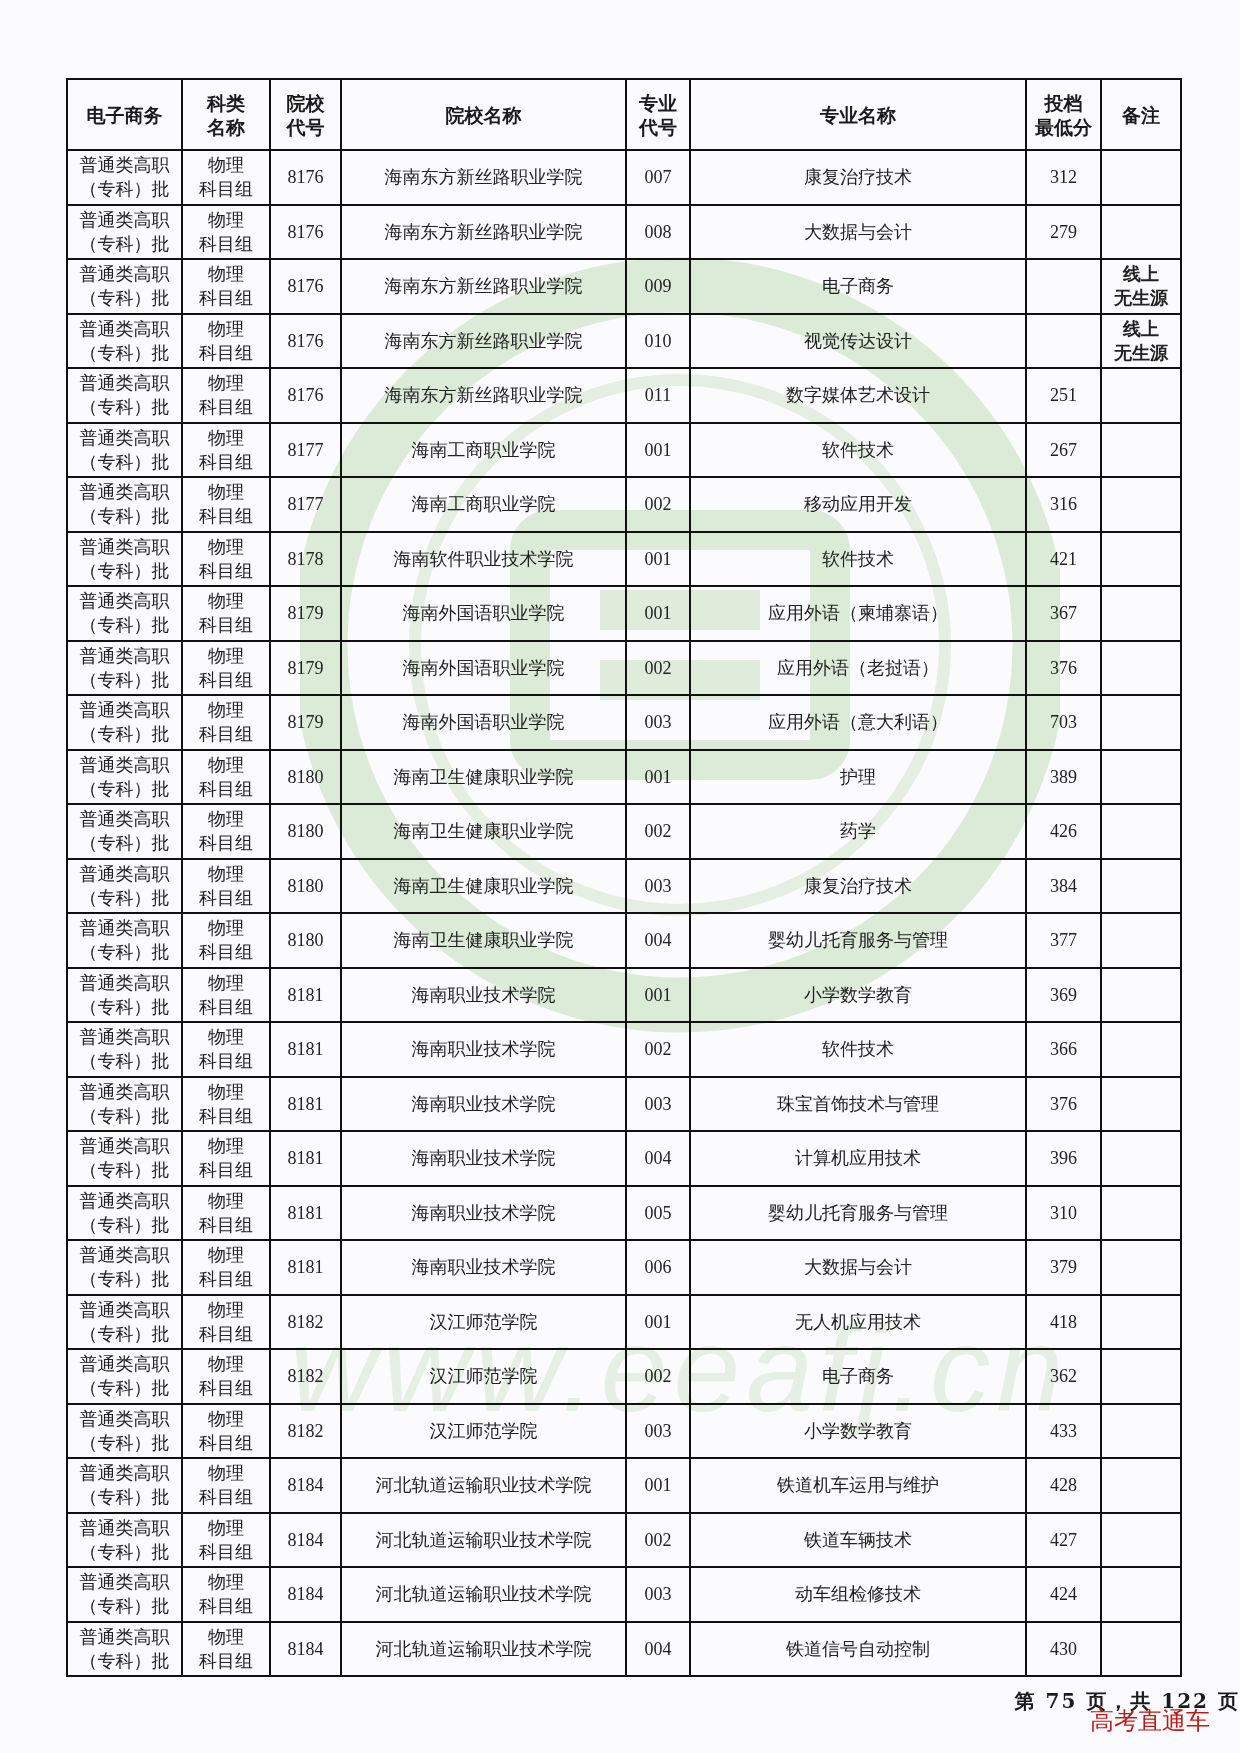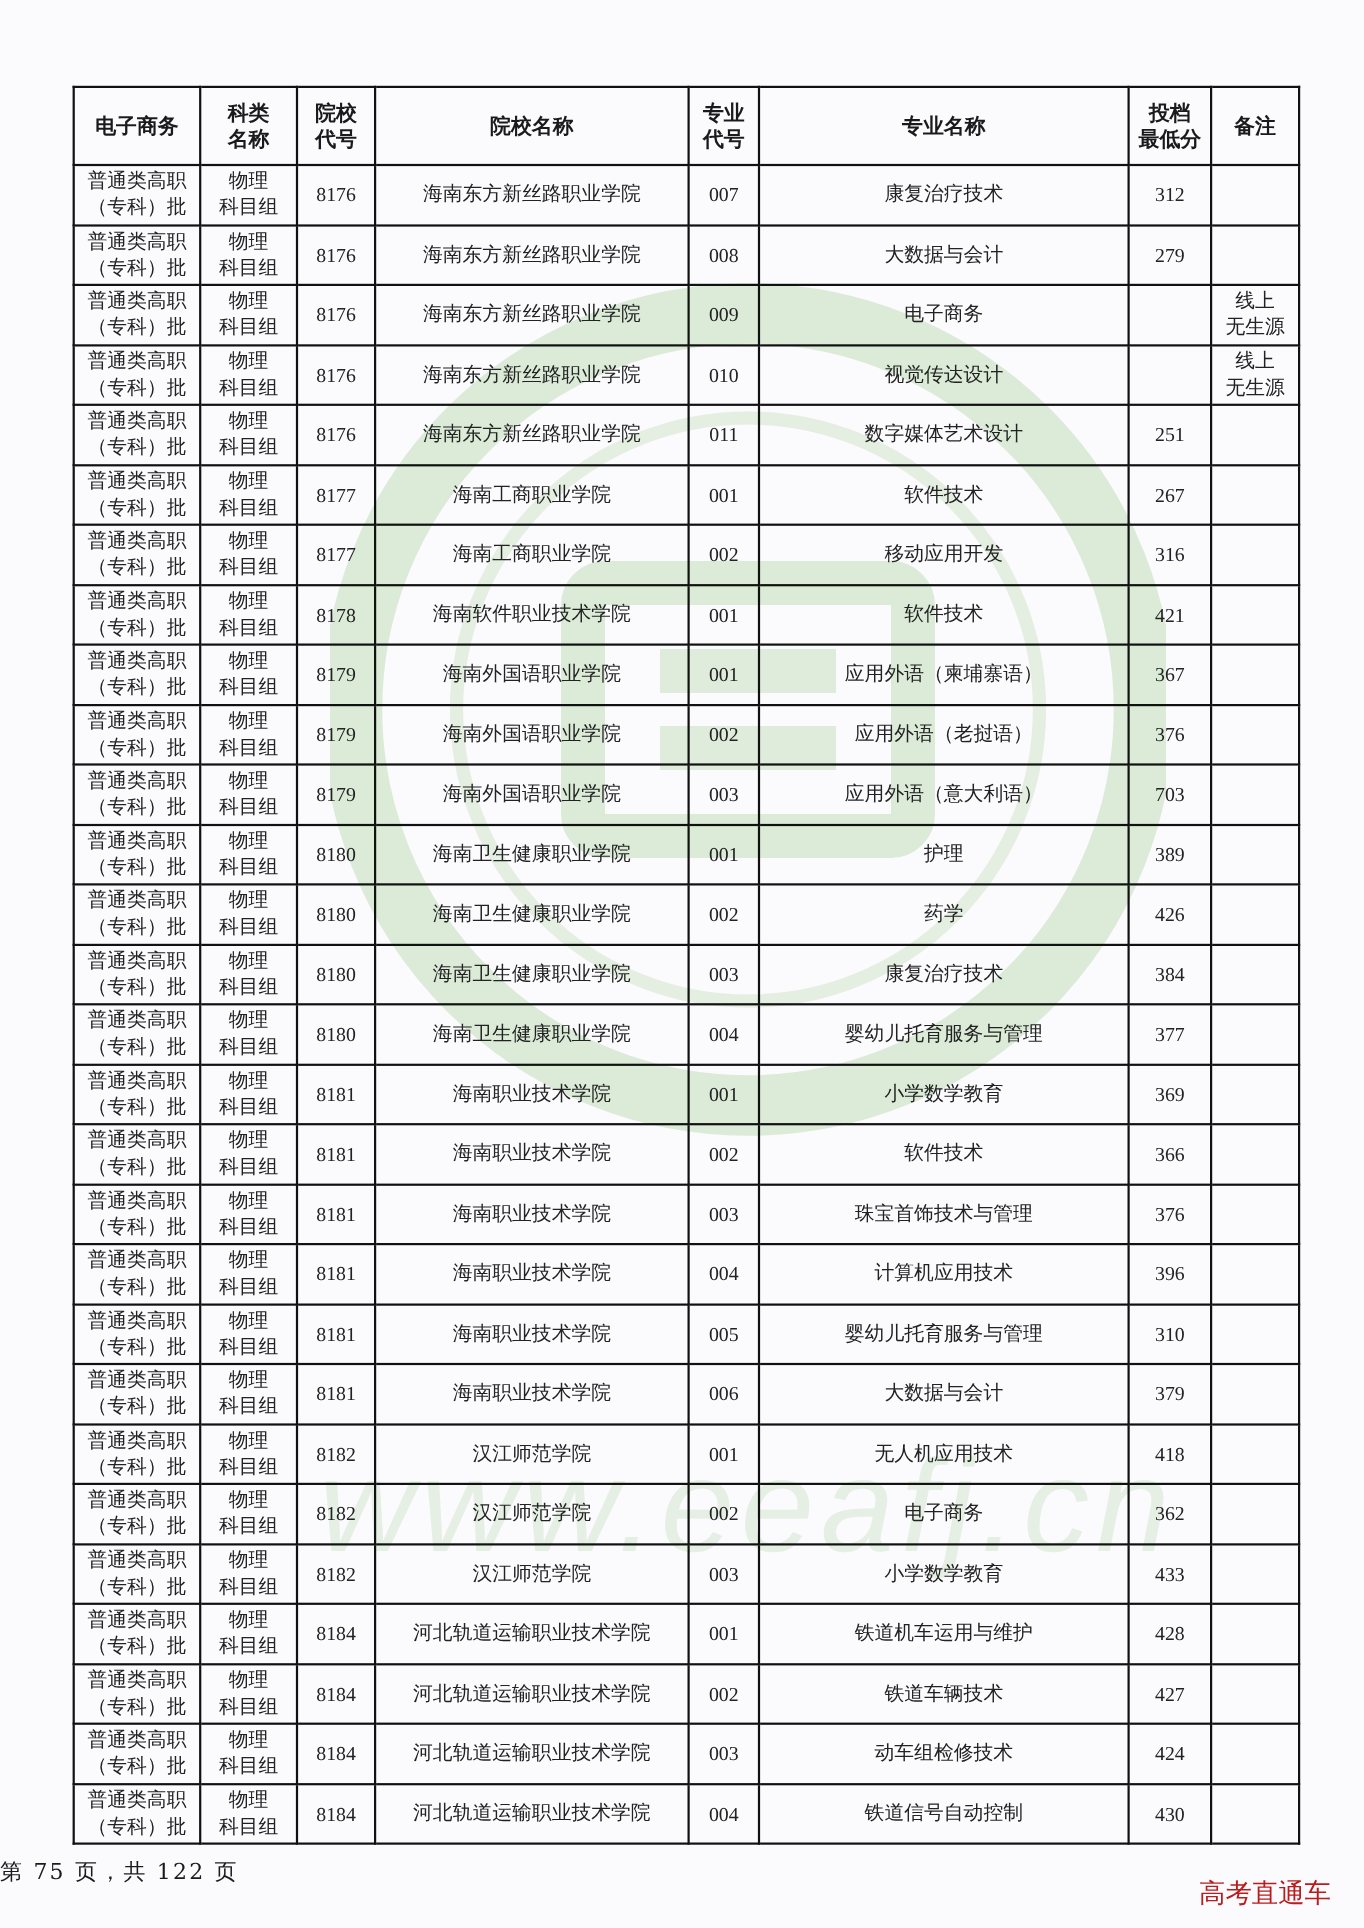--- a/index.html
+++ b/index.html
@@ -25,22 +25,22 @@
   }
   table.data th {
     height: 69px;
     font-family: "DejaVu Sans", "Liberation Sans", sans-serif;
     font-weight: bold; font-size: 19px; line-height: 24px;
   }
   table.data td { height: 52.5px; font-size: 18px; line-height: 24px; color: #222; }
   td.batch, td.subject { font-size: 18px; line-height: 24px; }
   td.left { text-align: left; padding-left: 4px; margin-left: 40px; }
   td.num { font-family: "Liberation Serif", serif; font-size: 18px; }
-  td.note { font-size: 18px; line-height: 23px; }
-  .footer { position: absolute; left: 0; width: 1240px; top: 1688px; text-align: left; font-size: 20px; letter-spacing: 2px; }
+  td.note { font-size: 18px; line-height: 23px; font-weight: bold; }
+  .footer { position: absolute; left: 0; width: 1240px; top: 1688px; text-align: right; font-size: 20px; letter-spacing: 2px; font-weight: bold; }
   .brand { position: absolute; left: 1090px; top: 1705px; font-family: "DejaVu Sans", sans-serif; font-size: 24px; color: #b91c1c; }
 </style>
 </head>
 <body>
 
 <div class="page">
 
   <svg class="watermark" viewBox="0 0 760 830">
     <circle cx="380" cy="415" r="360" fill="none" stroke="rgba(160,205,145,0.35)" stroke-width="55"></circle>
     <circle cx="380" cy="415" r="265" fill="none" stroke="rgba(160,205,145,0.25)" stroke-width="12"></circle>

